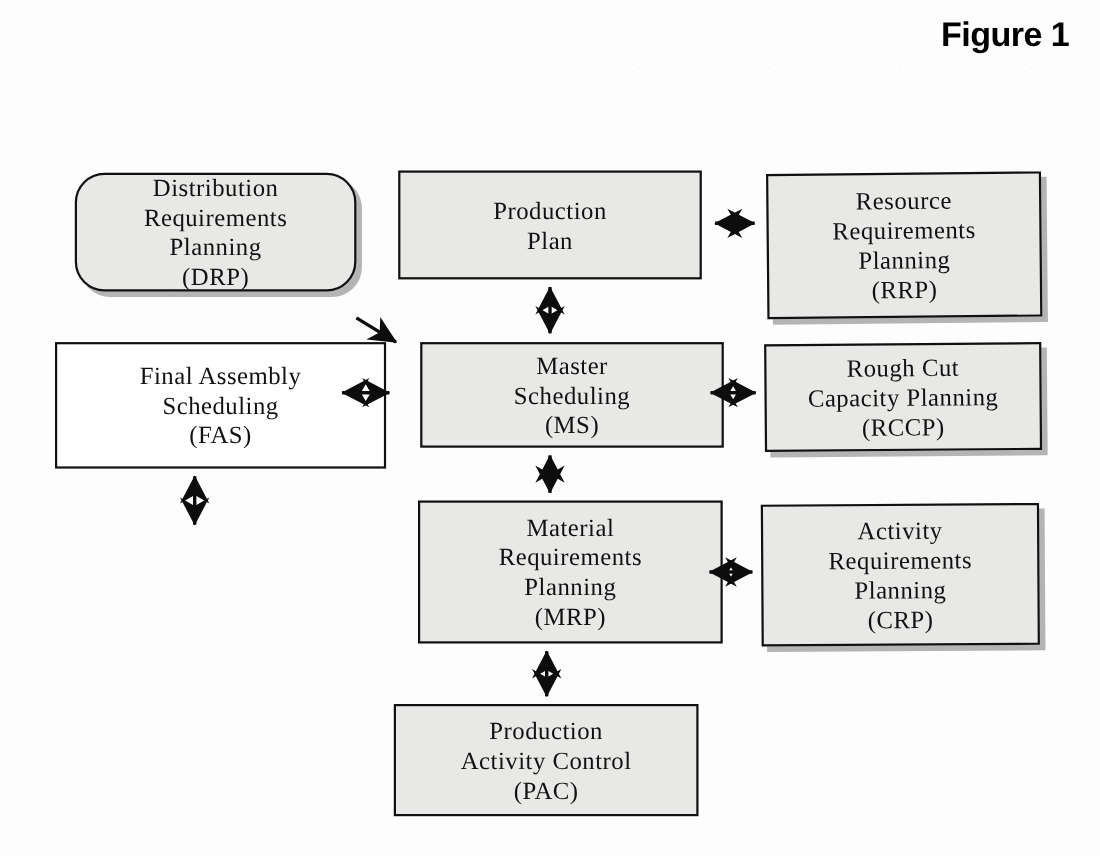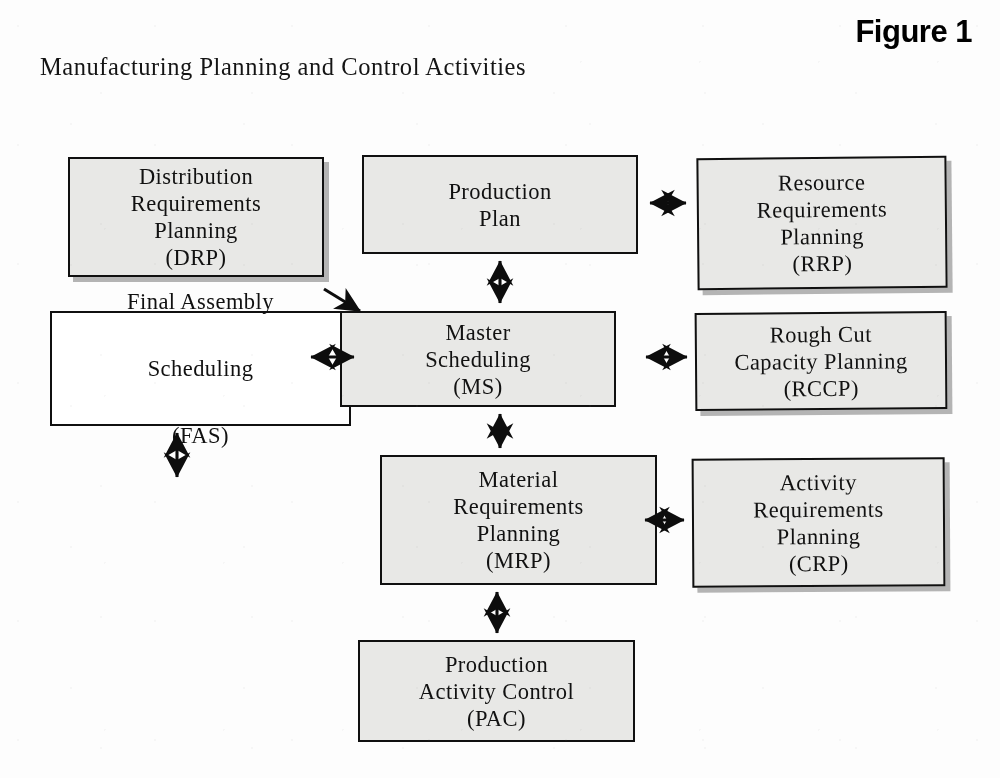--- a/index.html
+++ b/index.html
@@ -90,49 +90,48 @@
   }
 </style>
 </head>
 <body>
 
 <div id="page">
 
   <div id="figure-label">Figure 1</div>
 
   <div id="figure-title">
-    <span class="tline">Manufacturing Planning and Control Activities</span>
   </div>
 
-  <div class="node shadow" id="node-drp" style="left: 68px; top: 157px; width: 256px; height: 120px;">
+  <div class="node shadow" id="node-drp" style="left: 68px; top: 157px; width: 256px; height: 108px; border-radius: 27px;">
     <span class="ln">Distribution</span>
     <span class="ln">Requirements</span>
     <span class="ln">Planning</span>
     <span class="ln">(DRP)</span>
   </div>
 
   <div class="node" id="node-production-plan" style="left: 362px; top: 155px; width: 276px; height: 99px;">
     <span class="ln">Production</span>
     <span class="ln">Plan</span>
   </div>
 
   <div class="node shadow skew-a" id="node-rrp" style="left: 697px; top: 157px; width: 250px; height: 132px;">
     <span class="ln">Resource</span>
     <span class="ln">Requirements</span>
     <span class="ln">Planning</span>
     <span class="ln">(RRP)</span>
   </div>
 
-  <div class="node white" id="node-fas" style="left: 50px; top: 311px; width: 301px; height: 115px; gap: 40px;">
+  <div class="node white" id="node-fas" style="left: 50px; top: 311px; width: 301px; height: 115px;">
     <span class="ln">Final Assembly</span>
     <span class="ln">Scheduling</span>
     <span class="ln">(FAS)</span>
   </div>
 
-  <div class="node" id="node-ms" style="left: 340px; top: 311px; width: 276px; height: 96px;">
+  <div class="node" id="node-ms" style="left: 382px; top: 311px; width: 276px; height: 96px;">
     <span class="ln">Master</span>
     <span class="ln">Scheduling</span>
     <span class="ln">(MS)</span>
   </div>
 
   <div class="node shadow skew-b" id="node-rccp" style="left: 695px; top: 312px; width: 252px; height: 98px;">
     <span class="ln">Rough Cut</span>
     <span class="ln">Capacity Planning</span>
     <span class="ln">(RCCP)</span>
   </div>

